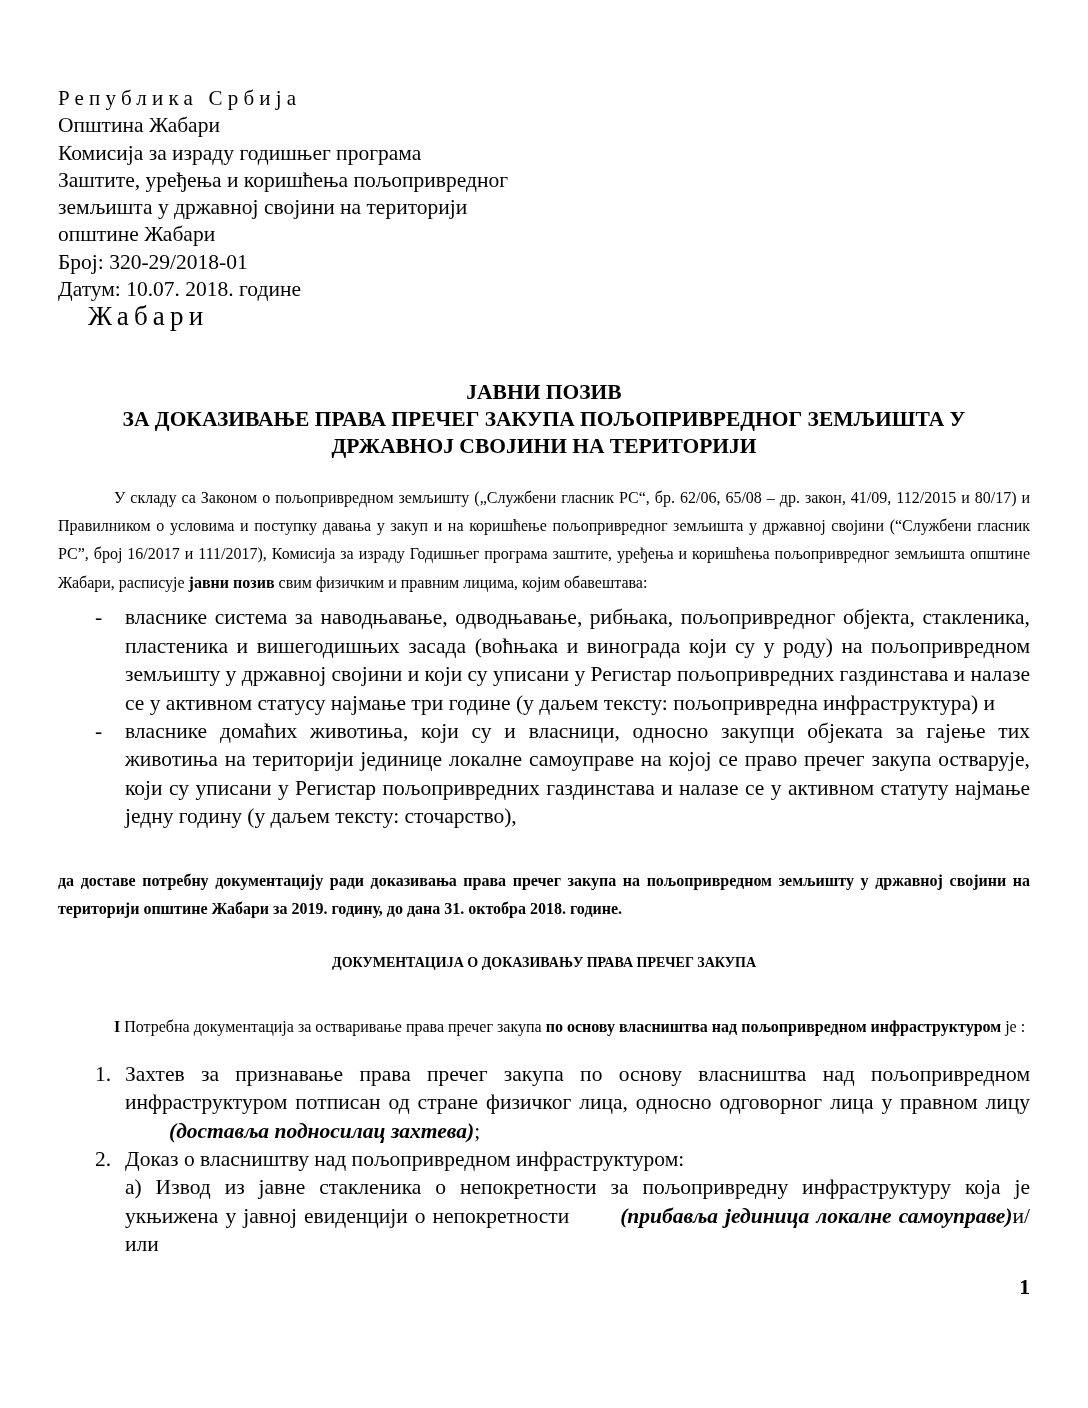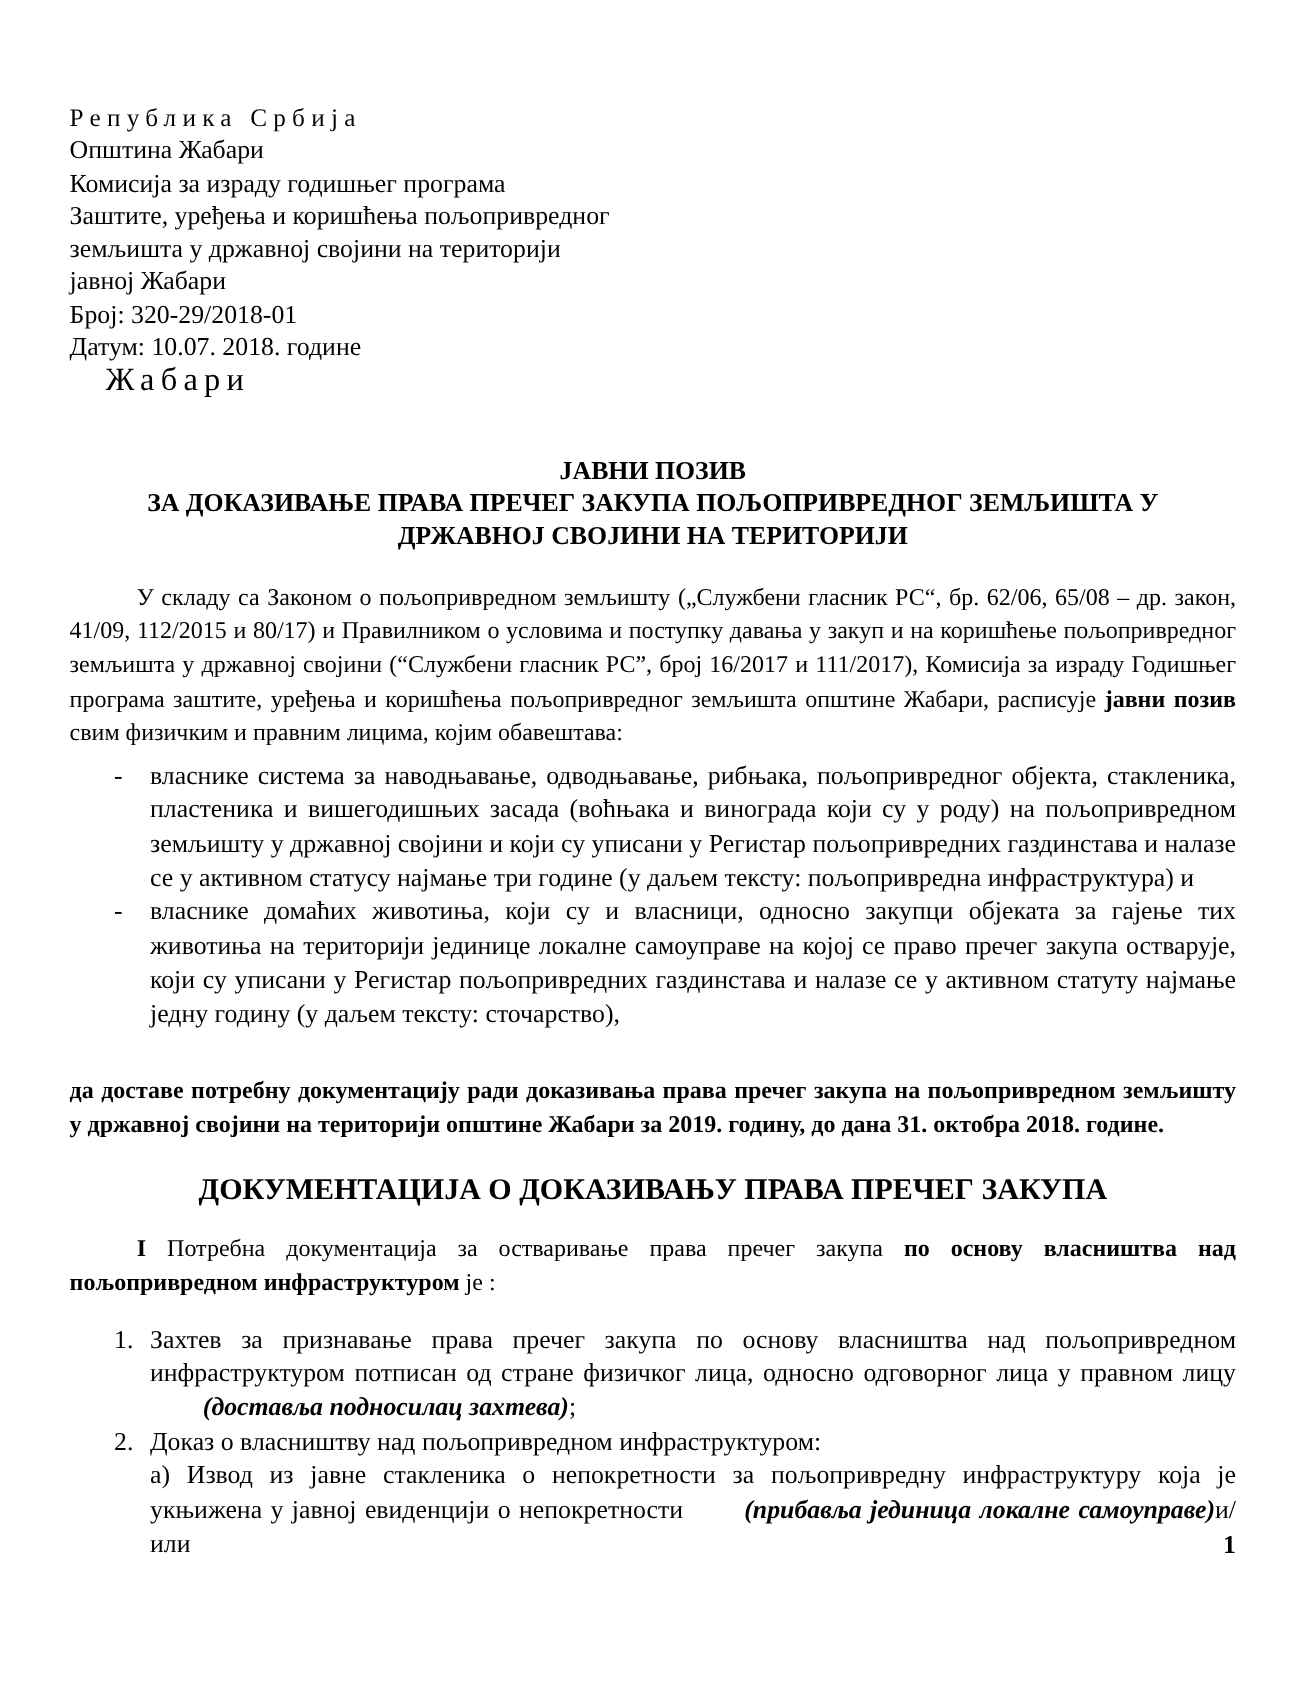--- a/index.html
+++ b/index.html
@@ -48,35 +48,35 @@
     font-size: 21.5px;
     line-height: 27px;
   }
   .title-block .t-main {
     display: block;
   }
 
   
   p.body {
     margin: 0;
-    font-size: 20px;
+    font-size: 16px;
     line-height: 28.4px;
     text-align: justify;
     text-justify: inter-word;
   }
   p.first-para {
     margin-top: 24px;
     text-indent: 56px;
   }
   p.bold-para {
     margin-top: 36px;
     font-weight: bold;
   }
   p.roman-para {
-    margin-top: 22px;
+    margin-top: 37px;
     text-indent: 56px;
   }
 
   
   ul.dash-list {
     list-style: none;
     margin: 6px 0 0 0;
     padding: 0;
   }
   ul.dash-list > li {
@@ -117,21 +117,21 @@
   .bi { font-weight: bold; font-style: italic; margin-left: 44px; }
   .b  { font-weight: bold; }
 
   .subitem { display: block; }
 
   
   h2.section-heading {
     margin: 26px 0 0 0;
     text-align: center;
     font-weight: bold;
-    font-size: 25px;
+    font-size: 14px;
     line-height: 27px;
   }
 
   
   .page-number {
     position: absolute;
     right: 58px;
     bottom: 108px;
     font-size: 21.5px;
     font-weight: bold;
@@ -141,21 +141,21 @@
 <body>
 
 <div class="page">
 
   <div class="letterhead">
     <div class="spaced">Република Србија</div>
     <div>Општина Жабари</div>
     <div>Комисија за израду годишњег програма</div>
     <div>Заштите, уређења и коришћења пољопривредног</div>
     <div>земљишта у државној својини на територији</div>
-    <div>јавној Жабари</div>
+    <div>општине Жабари</div>
     <div>Број: 320-29/2018-01</div>
     <div>Датум: 10.07. 2018. године</div>
     <div class="indent-town">Жабари</div>
   </div>
 
   <div class="title-block">
     <span class="t-main">ЈАВНИ ПОЗИВ</span>
     <span class="t-main">ЗА ДОКАЗИВАЊЕ ПРАВА ПРЕЧЕГ ЗАКУПА ПОЉОПРИВРЕДНОГ ЗЕМЉИШТА У</span>
     <span class="t-main">ДРЖАВНОЈ СВОЈИНИ НА ТЕРИТОРИЈИ</span>
   </div>

